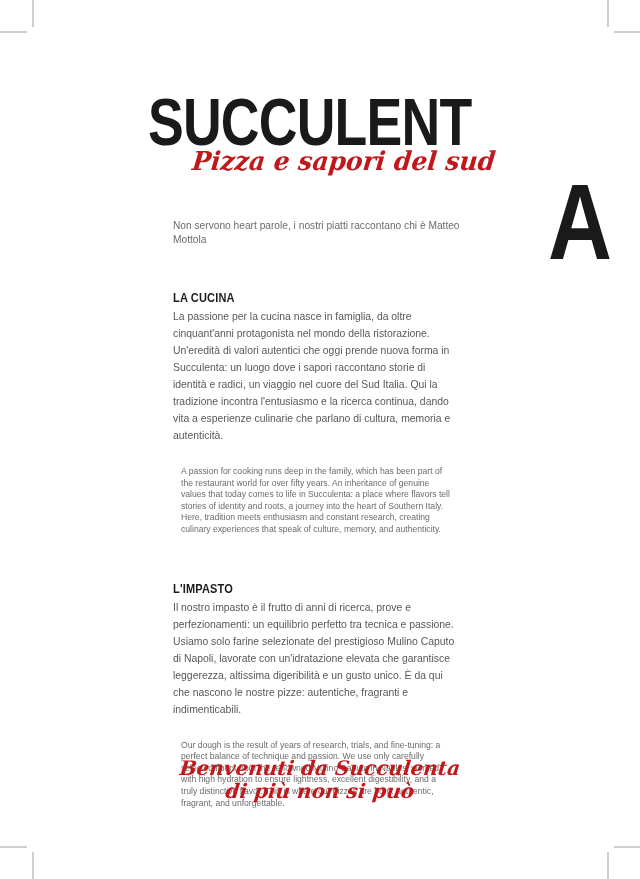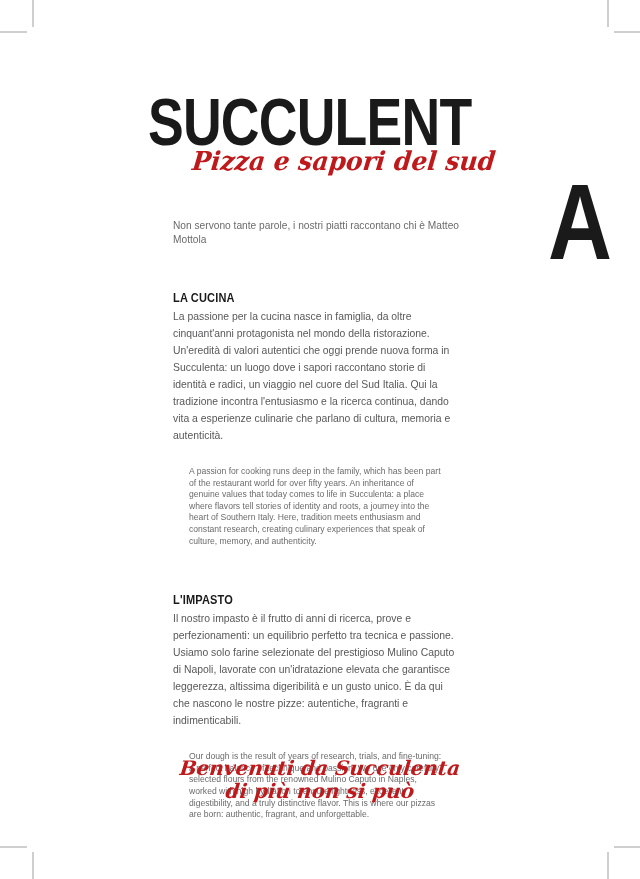--- a/index.html
+++ b/index.html
@@ -132,21 +132,21 @@
     font-size: 8.6px;
     line-height: 12px;
     letter-spacing: 0.3px;
     color: #6b6b6d;
     margin: 0 0 1px 0;
   }
   .sub-body {
     font-size: 8.6px;
     line-height: 11.6px;
     color: #6b6b6d;
-    margin: 16px;
+    margin: 8px;
   }
 
   
   .footer {
     position: absolute;
     left: 0;
     top: 757px;
     width: 640px;
     text-align: center;
     font-family: "DejaVu Serif", serif;
@@ -176,21 +176,21 @@
   <div class="cropmark cm-h cm-br-h"></div>
 
   <div class="logo">
     <div class="logo-word">SUCCULENT</div>
     <div class="logo-bigA">A</div>
     <div class="logo-script">Pizza e sapori del sud</div>
   </div>
 
   <div class="content">
 
-    <p class="intro">Non servono tante parole, i nostri piatti raccontano chi è Matteo Mottola</p>
+    <p class="intro">Non servono heart parole, i nostri piatti raccontano chi è Matteo Mottola</p>
 
     <div class="section">
       <h2 class="sec-title">LA CUCINA</h2>
       <p class="sec-body-it">La passione per la cucina nasce in famiglia, da oltre cinquant'anni protagonista nel mondo della ristorazione. Un'eredità di valori autentici che oggi prende nuova forma in Succulenta: un luogo dove i sapori raccontano storie di identità e radici, un viaggio nel cuore del Sud Italia. Qui la tradizione incontra l'entusiasmo e la ricerca continua, dando vita a esperienze culinarie che parlano di cultura, memoria e autenticità.</p>
       <div class="sub-block">
         <p class="sub-body">A passion for cooking runs deep in the family, which has been part of the restaurant world for over fifty years. An inheritance of genuine values that today comes to life in Succulenta: a place where flavors tell stories of identity and roots, a journey into the heart of Southern Italy. Here, tradition meets enthusiasm and constant research, creating culinary experiences that speak of culture, memory, and authenticity.</p>
       </div>
     </div>
 
     <div class="section">

